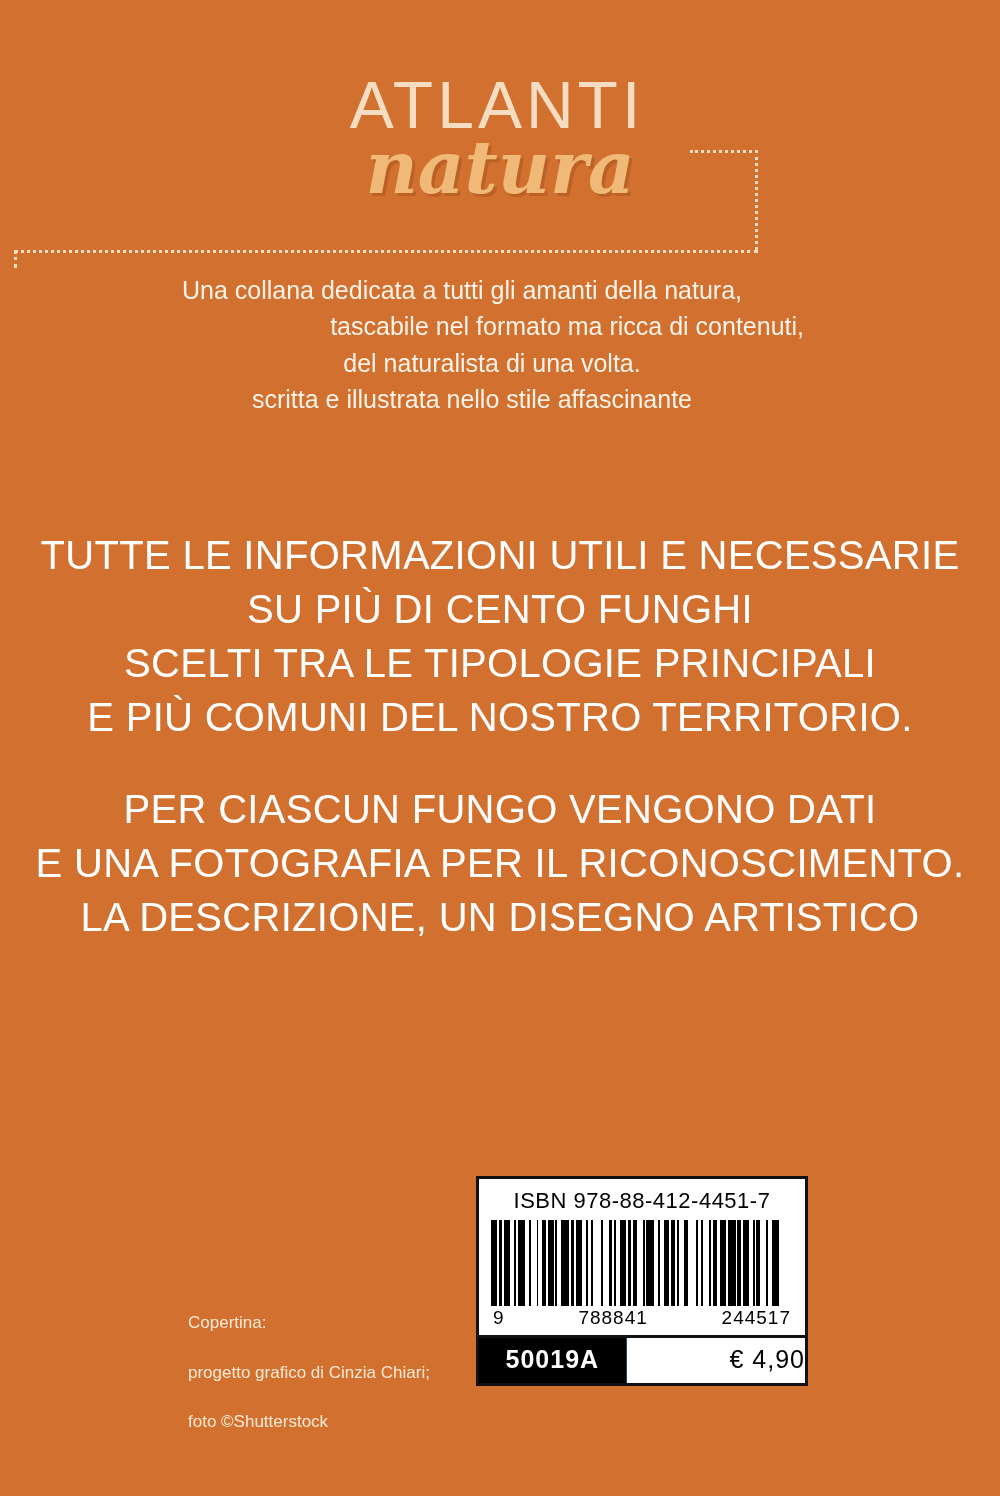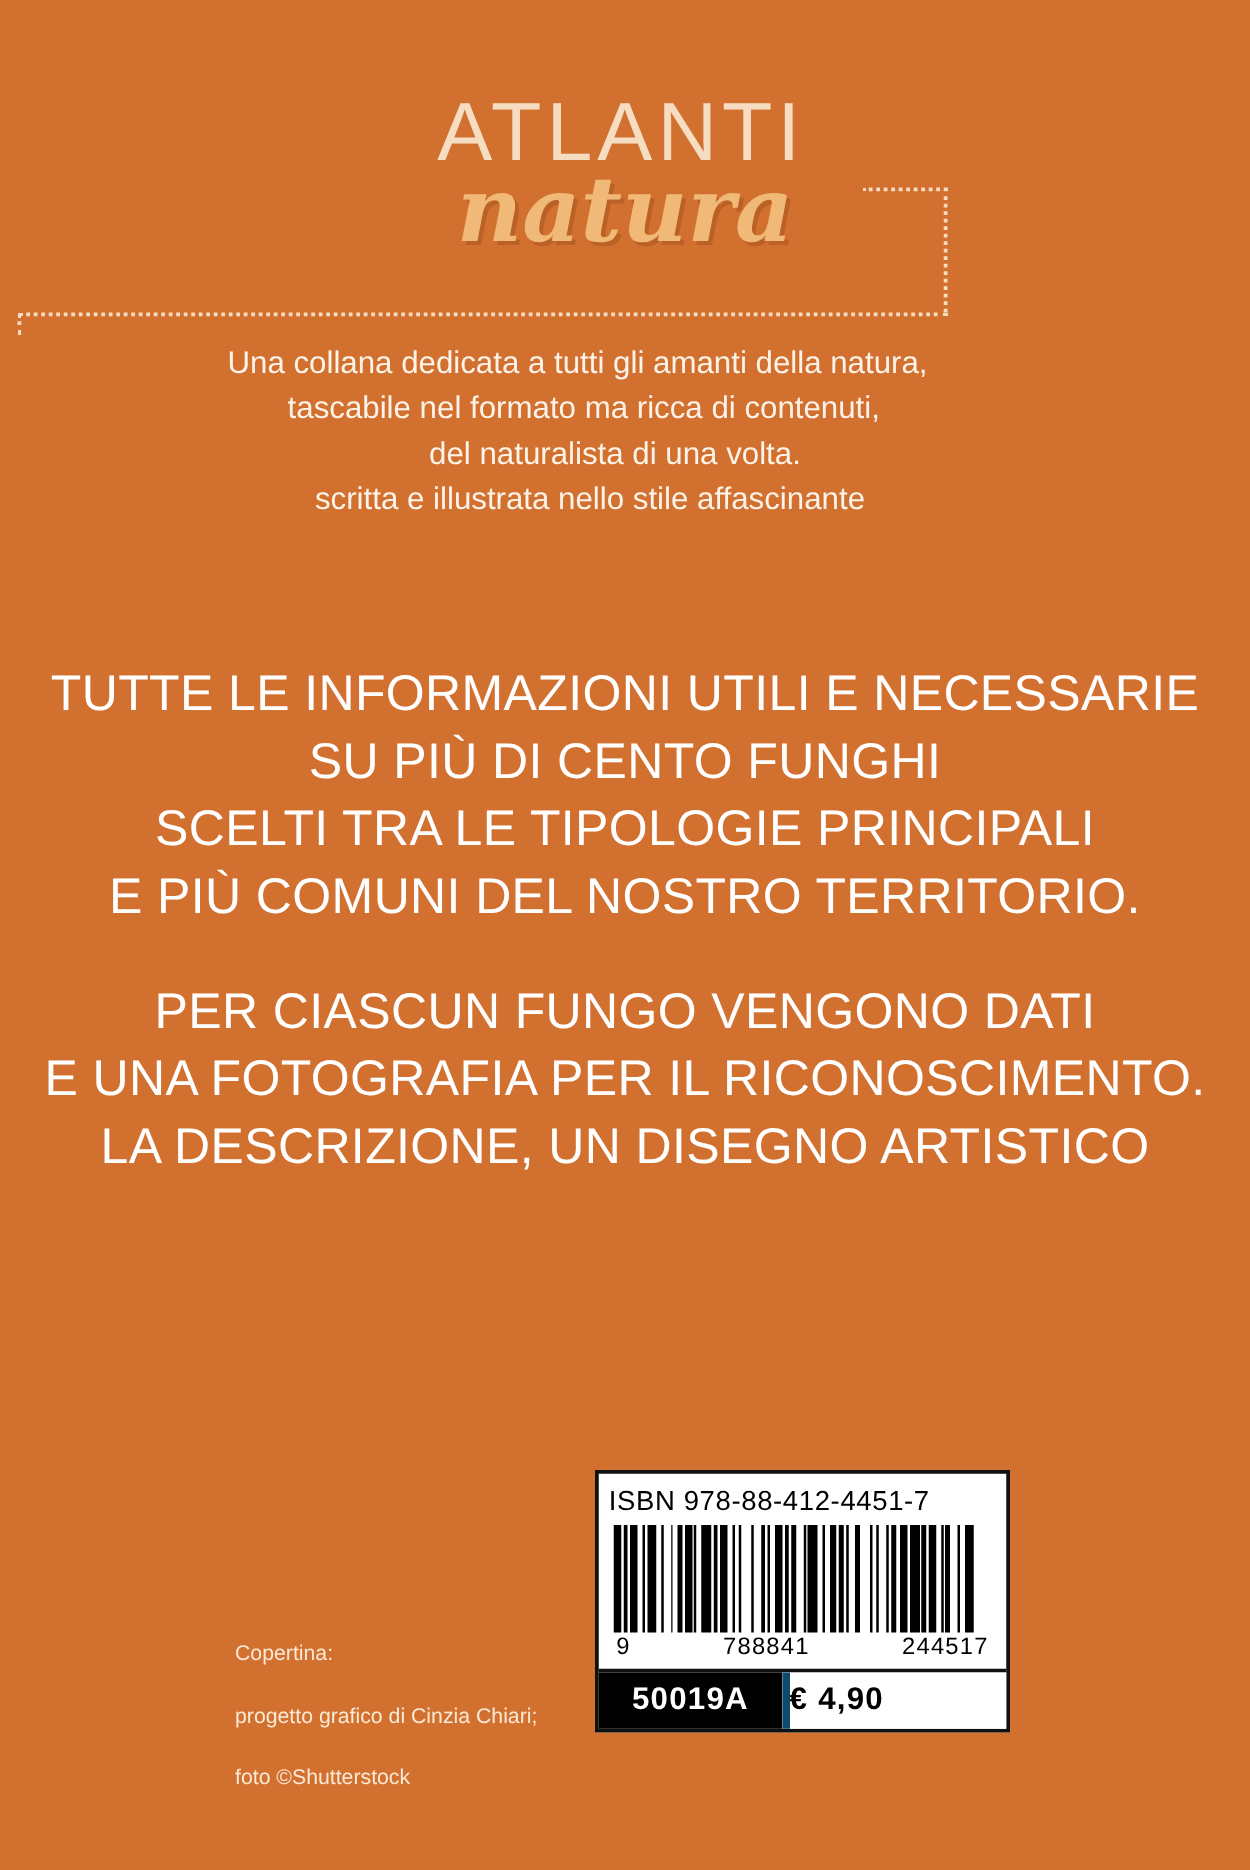--- a/index.html
+++ b/index.html
@@ -91,21 +91,21 @@
     top: 272px;
     left: 0;
     width: 924px;
     text-align: center;
     color: #fdf3e8;
     font-size: 25px;
     line-height: 1.45;
     padding: 0 120px;
   }
   .intro .line { display: block; }
-  .intro .line.r2 { padding-left: 10px; }
+  .intro .line.r2 { padding-left: 10px; text-align: right; }
   .intro .line.r3 { padding-left: 20px; }
   .intro .line.r4 { padding-left: 60px; }
 
   
   .caps-block {
     position: absolute;
     left: 0;
     width: 1000px;
     text-align: center;
     color: #ffffff;
@@ -121,20 +121,21 @@
   .barcode-area {
     position: absolute;
     left: 476px;
     top: 1176px;
     width: 332px;
     background: #ffffff;
     border: 3px solid #111;
     padding: 6px 8px 0 8px;
   }
   .isbn-text {
+    text-align: center;
     font-family: "Liberation Sans", sans-serif;
     font-size: 22px;
     color: #000;
     letter-spacing: 0.5px;
     padding: 3px 0 6px 0;
   }
   .bars {
     height: 86px;
     width: 100%;
     display: flex;
@@ -164,26 +165,26 @@
     text-align: center;
     font-size: 25px;
     font-weight: bold;
     padding: 7px 0 9px 0;
     letter-spacing: 1px;
   }
   .price-cell {
     flex: 1;
     background: #fff;
     color: #000;
-    text-align: left;
+    text-align: right;
     font-size: 25px;
-    font-weight: bold;
+    font-weight: normal;
     padding: 7px 0 9px 0;
     letter-spacing: 1px;
-    border-left: 6px solid #0c4a6e;
+    border-left: 1px solid #0c4a6e;
   }
 
   
   .credits {
     position: absolute;
     left: 188px;
     top: 1286px;
     color: #fbe9d6;
     font-size: 17px;
     line-height: 1.45;

